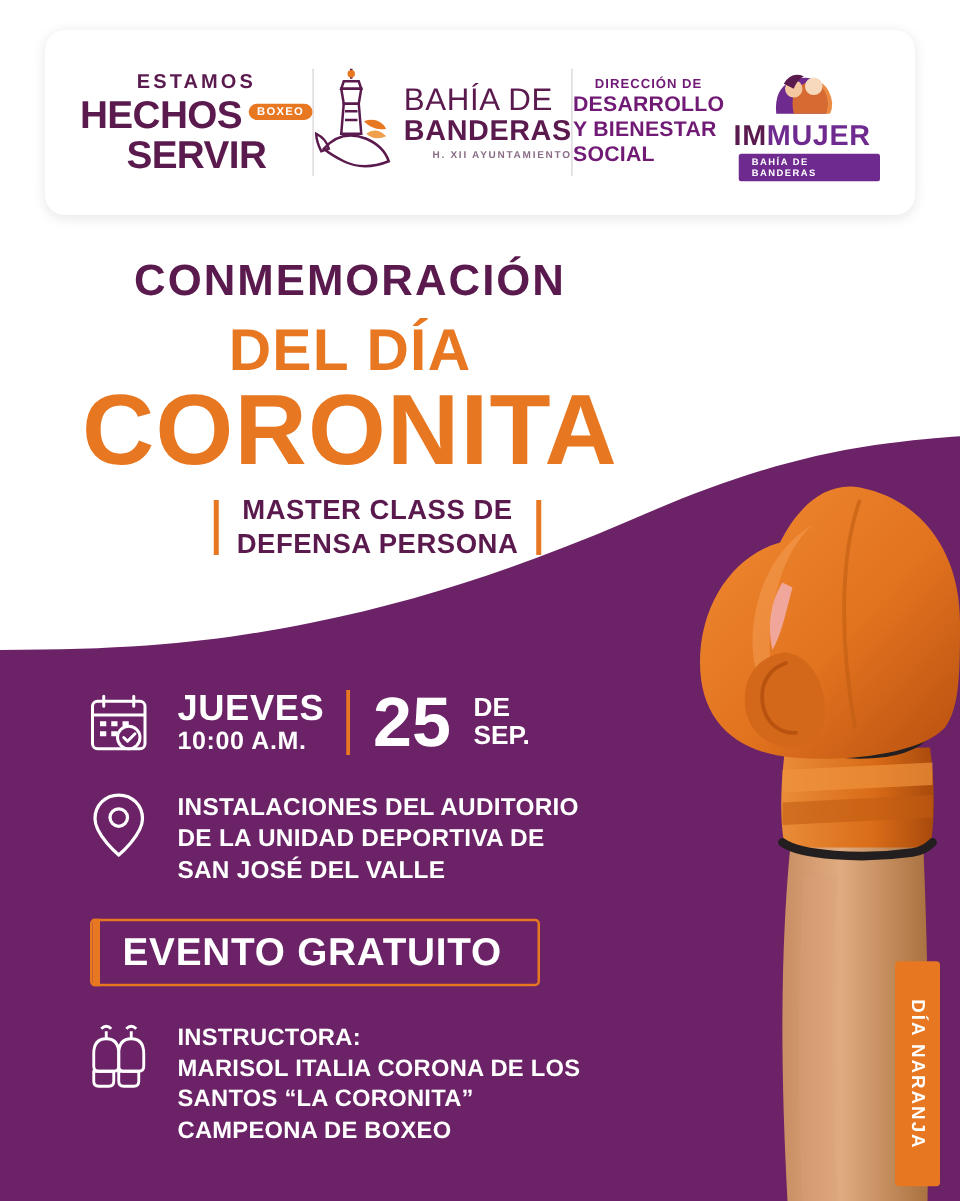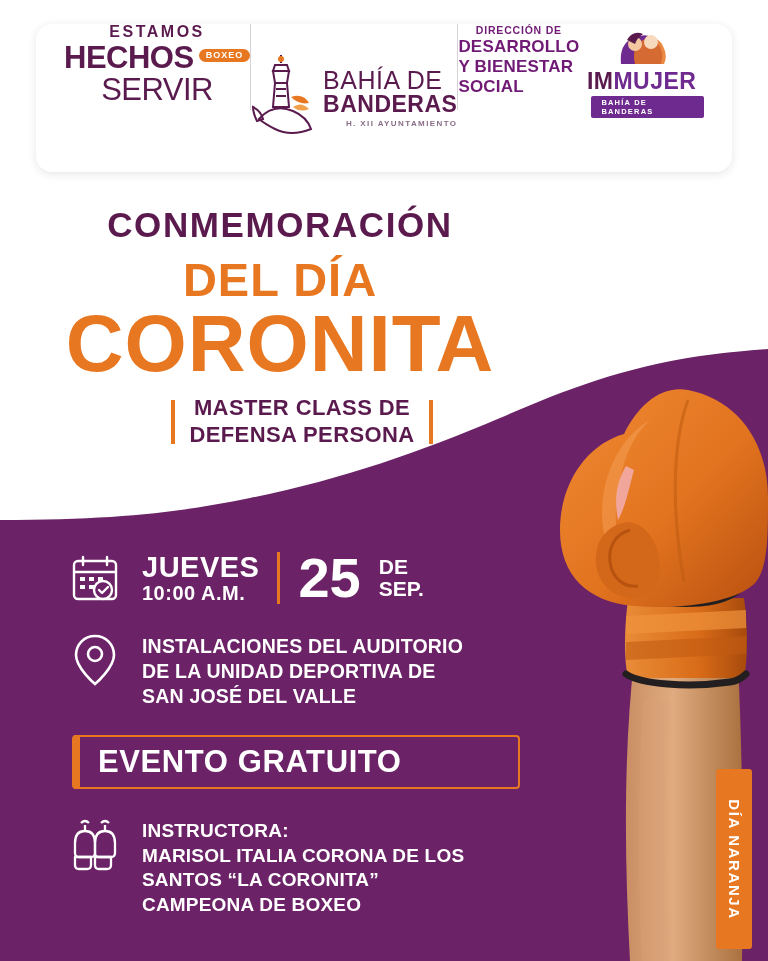--- a/index.html
+++ b/index.html
@@ -32,20 +32,21 @@
   .header-card {
     position: absolute;
     left: 36px;
     top: 24px;
     width: 696px;
     height: 148px;
     background: #ffffff;
     border-radius: 16px;
     box-shadow: 0 2px 10px rgba(0,0,0,0.10);
     display: flex;
+    align-items: center;
     justify-content: space-between;
     padding: 0 28px;
     z-index: 6;
   }
 
   .logo-block { display: flex; flex-direction: column; align-items: center; }
 
   
   .hechos { text-align: left; color: #4a1540; line-height: 1; }
   .hechos .l1 {
@@ -54,21 +55,21 @@
   .hechos .l2 {
     font-size: 31px; font-weight: bold; letter-spacing: -0.5px; color: #5b1a4e;
     margin-top: 2px; display: flex; align-items: center; gap: 5px;
   }
   .hechos .para {
     font-size: 9px; font-weight: bold; color: #ffffff;
     background: #e87722; border-radius: 9px; padding: 2px 7px;
     letter-spacing: 1px; position: relative; top: -2px;
   }
   .hechos .l3 {
-    font-size: 31px; font-weight: normal; letter-spacing: -0.5px; color: #5b1a4e;
+    font-size: 31px; font-weight: bold; letter-spacing: -0.5px; color: #5b1a4e;
     margin-top: 1px;
   }
 
   .divider-v {
     width: 1px; height: 86px; background: #d8d2d8;
   }
 
   
   .bahia { display: flex; align-items: center; gap: 8px; }
   .bahia-text { line-height: 1.02; color: #5b1a4e; }
@@ -141,21 +142,21 @@
 
   .loc-row { margin-top: 28px; }
   .loc-text {
     color: #ffffff; font-size: 19.5px; font-weight: bold; line-height: 1.28;
     letter-spacing: 0.2px; padding-top: 2px;
   }
 
   .gratuito-wrap {
     margin-top: 26px; margin-left: 6px;
     border: 2px solid #e87722; border-radius: 4px;
-    width: 448px; height: 54px;
+    width: 360px; height: 54px;
     display: flex; align-items: center; padding-left: 22px;
   }
   .gratuito-wrap .bar { width: 6px; height: 54px; background: #e87722; margin-left: -22px; margin-right: 18px; }
   .gratuito {
     color: #ffffff; font-size: 31px; font-weight: bold; letter-spacing: 0.6px;
   }
 
   .inst-row { margin-top: 28px; }
   .inst-text { color: #ffffff; font-size: 19px; font-weight: bold; line-height: 1.3; letter-spacing: 0.2px; padding-top: 2px; }
 

